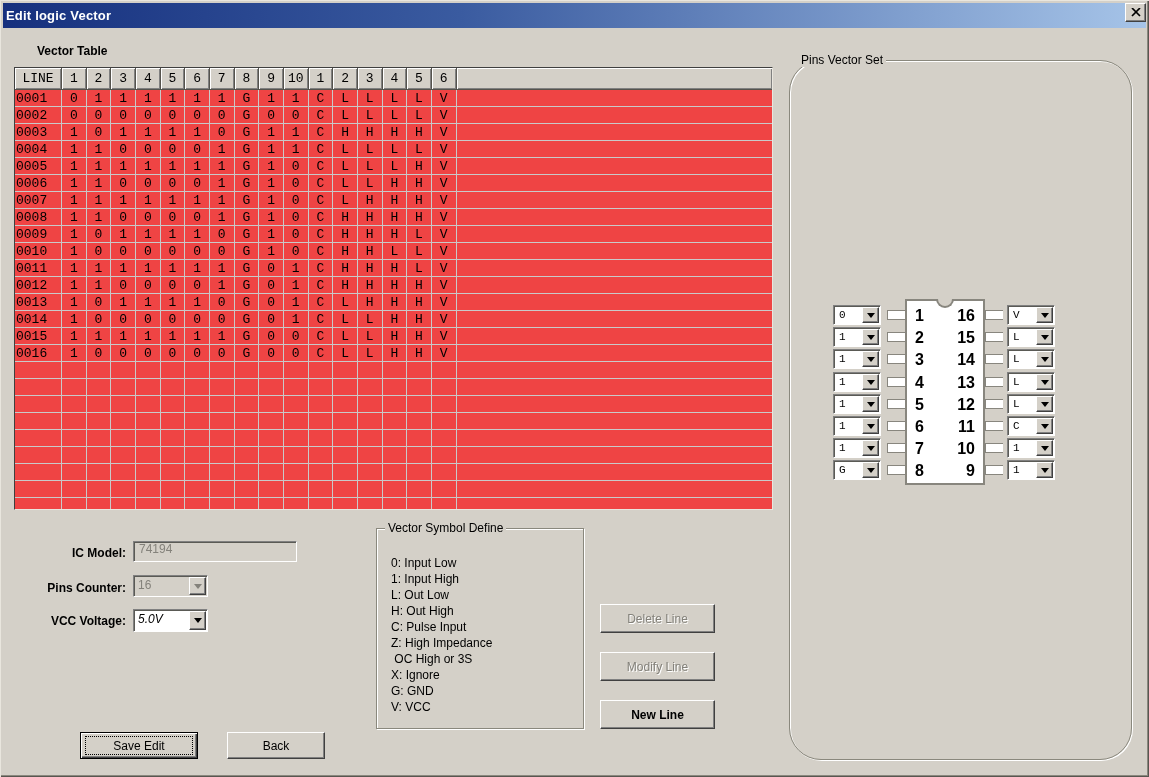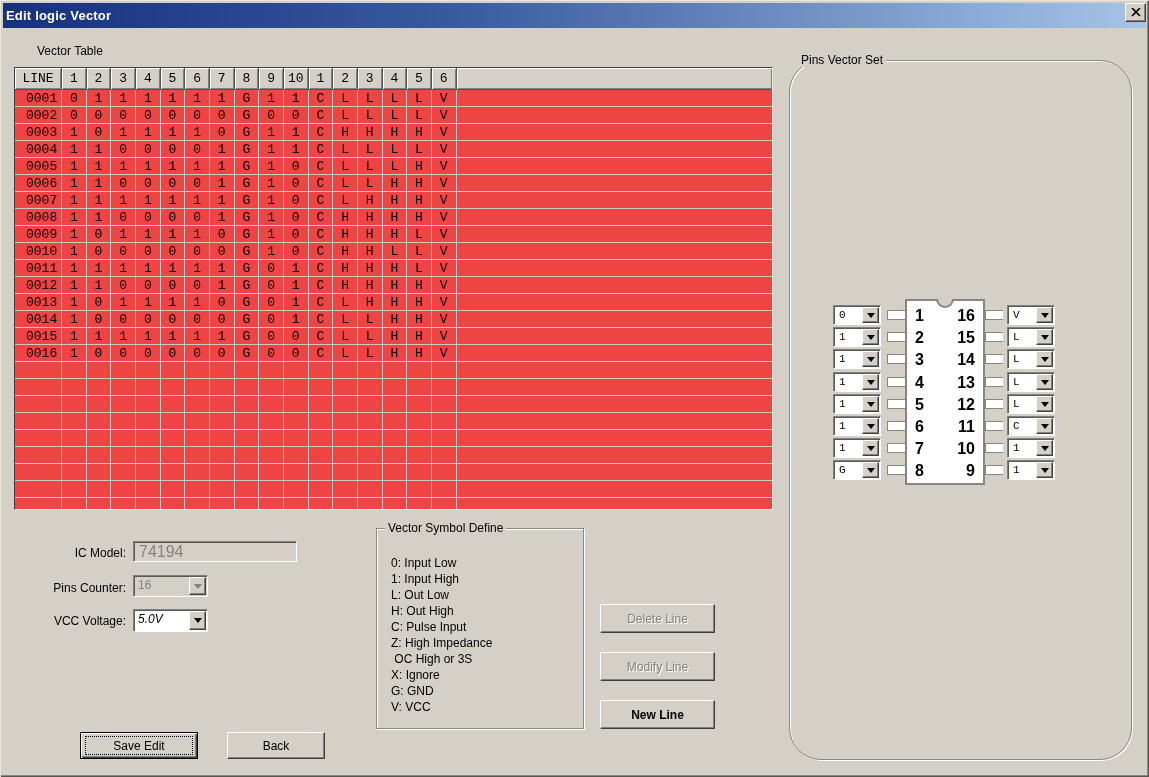--- a/index.html
+++ b/index.html
@@ -35,23 +35,23 @@
   }
   .btn.disabled { color:#83817a; text-shadow:1px 1px 0 #ffffff; }
   .btn.default {
     border:1px solid #000;
     box-shadow: inset 1px 1px 0 #ffffff, inset -1px -1px 0 #404040, inset -2px -2px 0 #808080;
   }
   .focus-rect { position:absolute; left:4px; right:4px; top:3px; bottom:3px; border:1px dotted #000; }
   .group { position:absolute; border:1px solid #8a887d; box-shadow: inset 1px 1px 0 #ffffff, 1px 1px 0 #ffffff; }
   .group-title { position:absolute; top:-8px; left:8px; background:#d4d0c8; padding:0 3px; font-size:12px; color:#000; }
   .sunken { border:1px solid; border-color:#808080 #ffffff #ffffff #808080; box-shadow: inset 1px 1px 0 #5a5a55; }
-  .field { position:absolute; display:flex; align-items:flex-end; font-size:16px; }
+  .field { position:absolute; display:flex; align-items:flex-start; font-size:12px; }
   .field.disabled { background:#d4d0c8; color:#84827b; }
-  .label { position:absolute; font-size:12px; color:#000; }
+  .label { position:absolute; font-size:12px; color:#000;font-weight:bold; }
   .rlabel { text-align:right; }
   .combo { position:absolute; background:#fff; }
   .combo.disabled { background:#d4d0c8; }
   .combo-value { position:absolute; left:4px; top:2px; font-size:12px; color:#000; }
   .combo.disabled .combo-value { color:#84827b; }
   .combo-btn {
     position:absolute; right:1px; top:1px; bottom:1px; width:17px; background:#d4d0c8;
     border:1px solid; border-color:#ffffff #404040 #404040 #ffffff;
     box-shadow: inset -1px -1px 0 #808080;
     display:flex; align-items:center; justify-content:center;
@@ -78,21 +78,21 @@
   .tbody { height:421px; overflow:hidden; }
   .trow { display:flex; height:17px; }
   .cell {
     border-right:1px solid #c9c9c9; border-bottom:1px solid #c9c9c9;
     display:flex; align-items:center; justify-content:center;
     font-family:"Liberation Mono", monospace; font-size:13px; color:#000;
     flex:none;
   }
   .c-line { width:47px; }
   .c-data { width:24.66px; }
-  .cell.c-line { justify-content:flex-start; padding-left:11px; }
+  .cell.c-line { justify-content:flex-start; padding-left:1px; }
   .rfiller { flex:1; border-bottom:1px solid #c9c9c9; }
   
   .pin-combo { position:absolute; width:48px; height:20px; background:#fff;
     border:1px solid; border-color:#808080 #ffffff #ffffff #808080; box-shadow: inset 1px 1px 0 #5a5a55; }
   .pin-combo-value { position:absolute; left:5px; top:3px; font-family:"Liberation Mono", monospace; font-size:11px; color:#000; }
   .stub { position:absolute; width:18px; height:10px; background:#fff; border:1px solid #88867e; border-right:none; }
   .chip { position:absolute; left:115px; top:238px; width:80px; height:186px; background:#fff; border:2px solid #88867e; }
   .notch { position:absolute; left:50%; top:-2px; transform:translateX(-50%); width:18px; height:9px;
     background:#d4d0c8; border:2px solid #88867e; border-top:none; border-radius:0 0 9px 9px; }
   .pin-number { position:absolute; height:22px; line-height:22px; font-size:16px; font-weight:bold; color:#000; }

